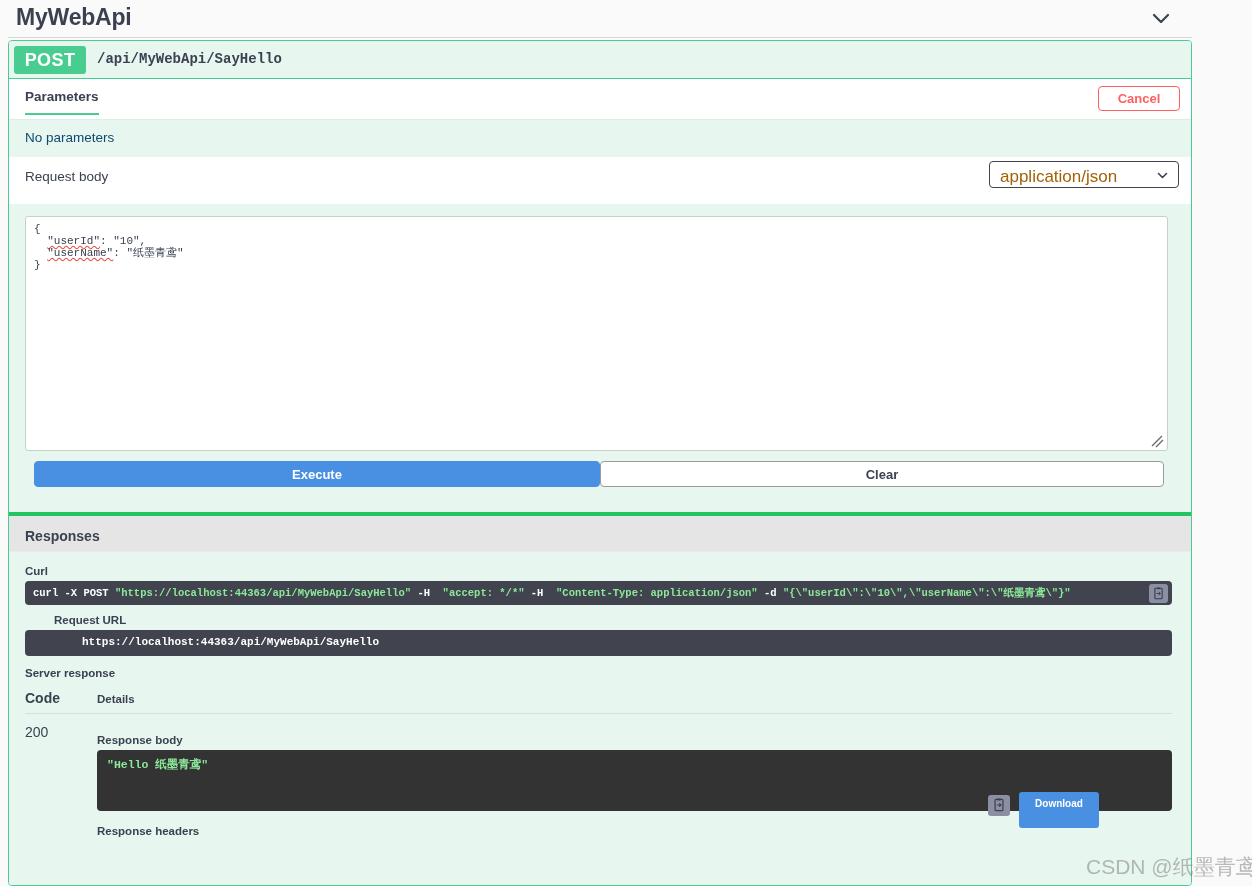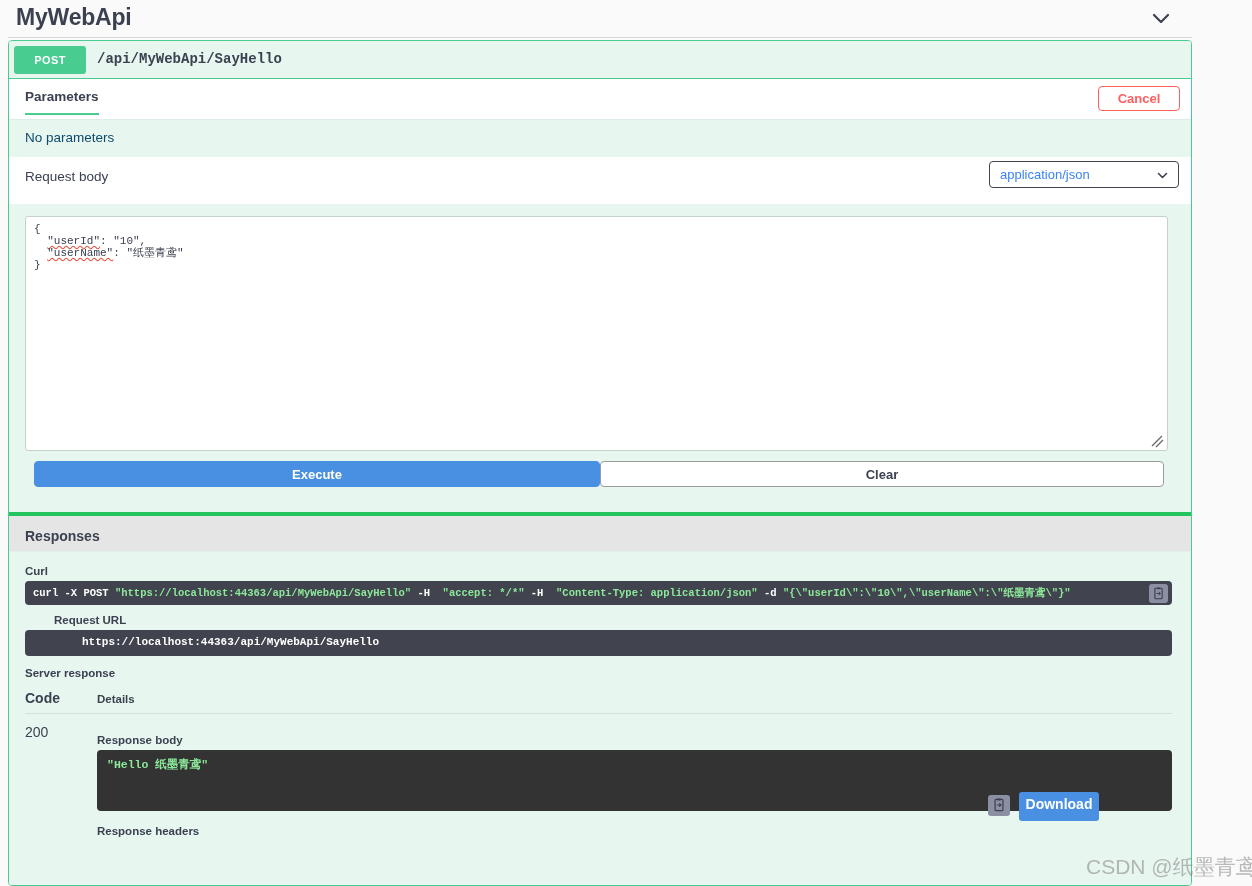--- a/index.html
+++ b/index.html
@@ -47,21 +47,21 @@
     height: 38px;
     background: #e8f6f0;
     border-bottom: 1px solid #49cc90;
   }
   .method-badge {
     position: absolute; left: 5px; top: 5px;
     width: 72px; height: 28px;
     background: #49cc90;
     border-radius: 3px;
     color: #ffffff;
-    font-size: 11px; font-weight: bold;
+    font-size: 18px; font-weight: bold;
     text-align: center; line-height: 28px;
     letter-spacing: 0.4px;
     cursor: pointer;
   }
   .op-path {
     position: absolute; left: 88px; top: 10px;
     font-family: "Liberation Mono", monospace;
     font-size: 14px; font-weight: bold; color: #3b4151;
   }
 
@@ -107,21 +107,21 @@
   .ctype-select {
     position: absolute; right: 12px; top: 4px;
     width: 190px; height: 27px;
     border: 1px solid #41444e; border-radius: 4px;
     background: #ffffff;
     font-size: 13px; color: #3b4151; font-weight: normal;
     padding-left: 9px;
     font-family: "Liberation Sans", sans-serif;
     cursor: pointer;
   }
-  .ctype-text { position: absolute; left: 10px; top: 5px; font-size: 13px; color: #3b82f6; }
+  .ctype-text { position: absolute; left: 10px; top: 5px; font-size: 17px; color: #a16207; }
   .ctype-chev { position: absolute; right: 9px; top: 7px; }
 
   
   .body-area {
     position: relative; background: #e8f6f0; padding: 12px 16px 0 16px;
     height: 248px;
   }
   .body-editor {
     position: relative;
     width: 1143px; height: 235px;
@@ -231,23 +231,23 @@
     font-size: 11.5px; font-weight: bold; color: #8ce99a;
   }
   .copy-btn-resp {
     position: absolute; left: 979px; top: 243px;
     width: 22px; height: 21px;
     background: #8b8fa3; border-radius: 3px;
     cursor: pointer; z-index: 5;
   }
   .download-btn {
     position: absolute; left: 1010px; top: 240px;
-    width: 80px; height: 29px;
+    width: 80px; height: 36px;
     background: #4990e2; border-radius: 3px;
-    color: #ffffff; font-size: 14px; font-weight: bold;
+    color: #ffffff; font-size: 10px; font-weight: bold;
     text-align: center; line-height: 24px;
     cursor: pointer; z-index: 5;
   }
   .lbl-respheaders {
     position: absolute; left: 88px; top: 273px;
     font-size: 11.5px; font-weight: bold; color: #3b4151;
   }
 
   
   .watermark {

